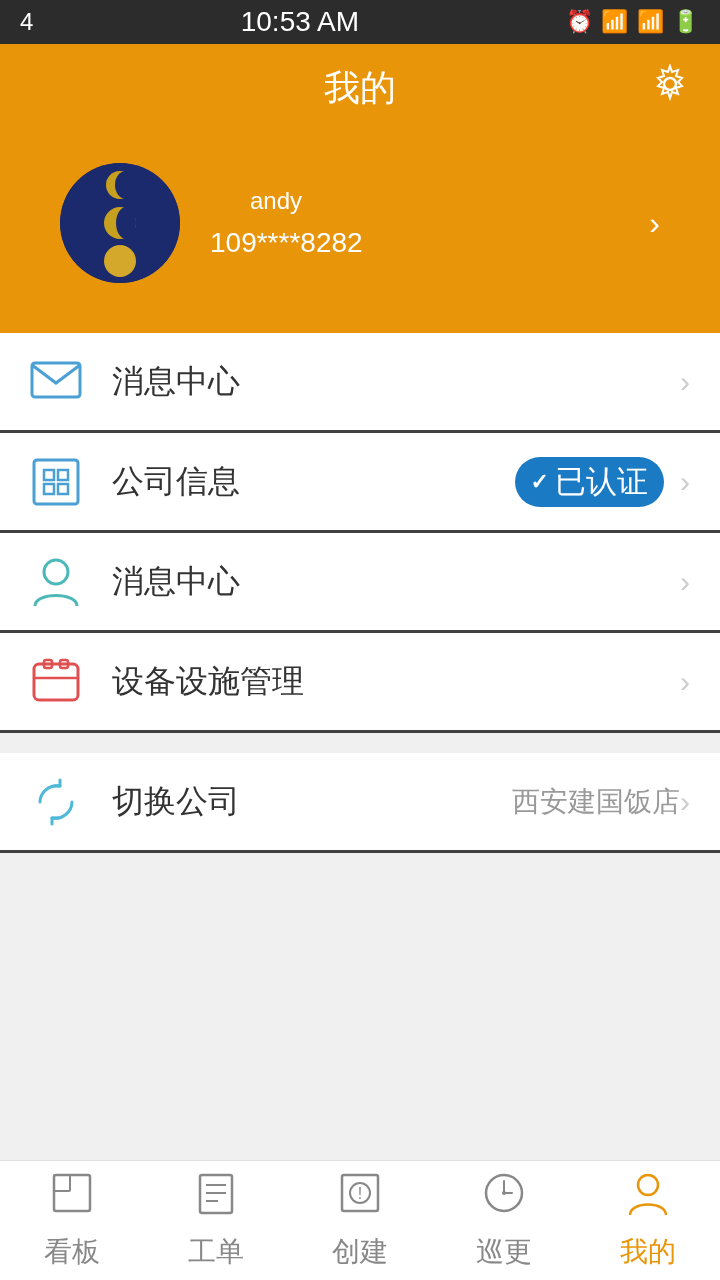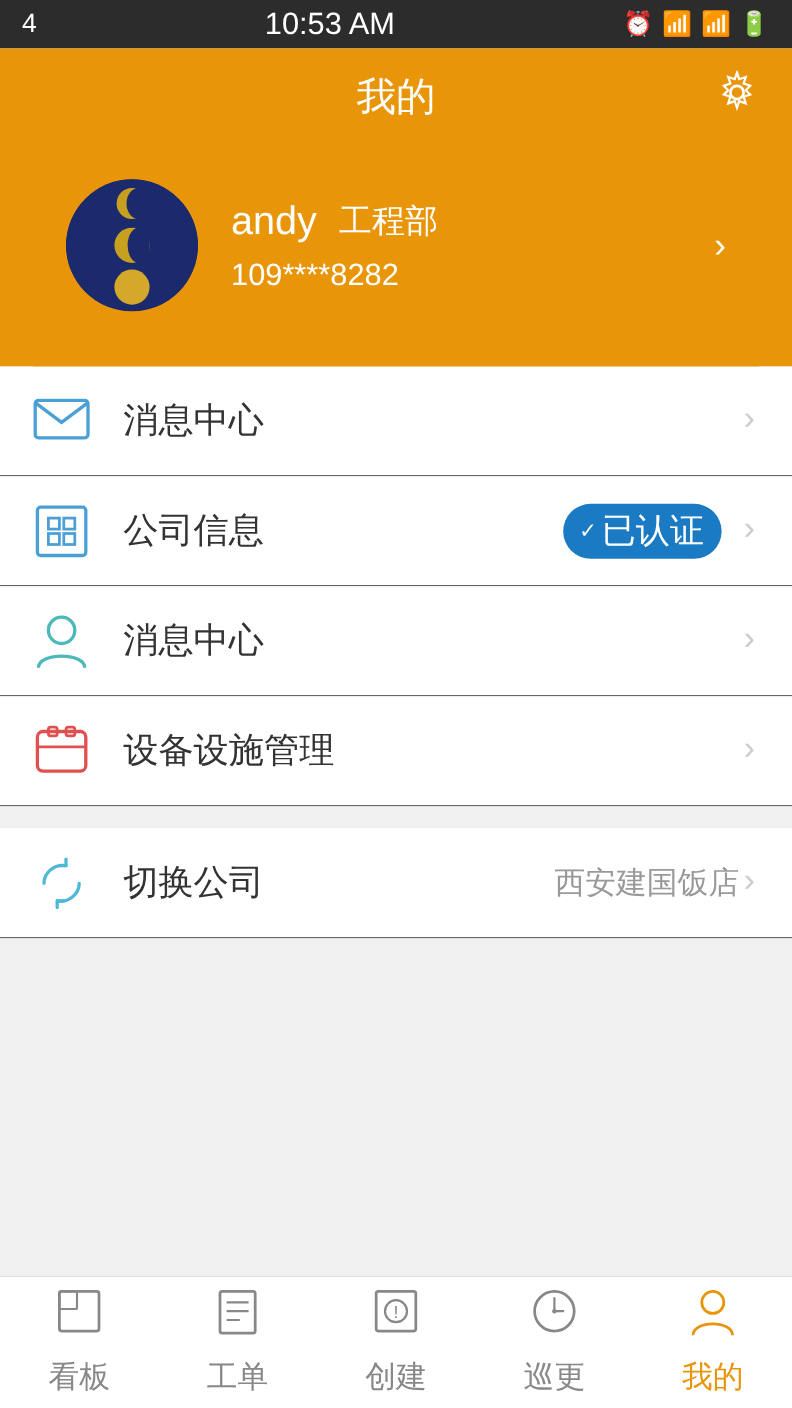--- a/index.html
+++ b/index.html
@@ -75,22 +75,23 @@
       flex: 1;
     }
     .profile-name-row {
       display: flex;
       align-items: center;
       gap: 20px;
       margin-bottom: 12px;
     }
     .profile-name {
       color: white;
-      font-size: 36px;
+      font-size: 24px;
       font-weight: 500;
+      margin-left: 40px;
     }
     .profile-dept {
       color: white;
       font-size: 30px;
     }
     .profile-phone {
       color: white;
       font-size: 28px;
     }
     .profile-arrow {
@@ -102,24 +103,23 @@
     
     .menu-section {
       background: white;
       margin-top: 0;
     }
     .menu-item {
       display: flex;
       align-items: center;
       padding: 0 30px;
       height: 100px;
-      border-bottom: 1px solid #404040;
+      border-bottom: 3px solid #404040;
       background: white;
       cursor: pointer;
-      font-family: Liberation Mono, monospace;
     }
     .menu-icon {
       width: 52px;
       height: 52px;
       margin-right: 30px;
       display: flex;
       align-items: center;
       justify-content: center;
       flex-shrink: 0;
     }
@@ -234,21 +234,20 @@
 
         <ellipse cx="60" cy="60" rx="16" ry="16" fill="#c8a020"></ellipse>
         <ellipse cx="66" cy="60" rx="10" ry="16" fill="#1a2a6c"></ellipse>
 
         <ellipse cx="60" cy="98" rx="16" ry="16" fill="#d4a82a"></ellipse>
       </svg>
     </div>
     <div class="profile-info">
       <div class="profile-name-row">
         <span class="profile-name">andy</span>
-        <span class="profile-dept">工程部</span>
       </div>
       <div class="profile-phone">109****8282</div>
     </div>
     <span class="profile-arrow">›</span>
   </div>
 </div>
 
 <div class="menu-section">
 
   <div class="menu-item">

